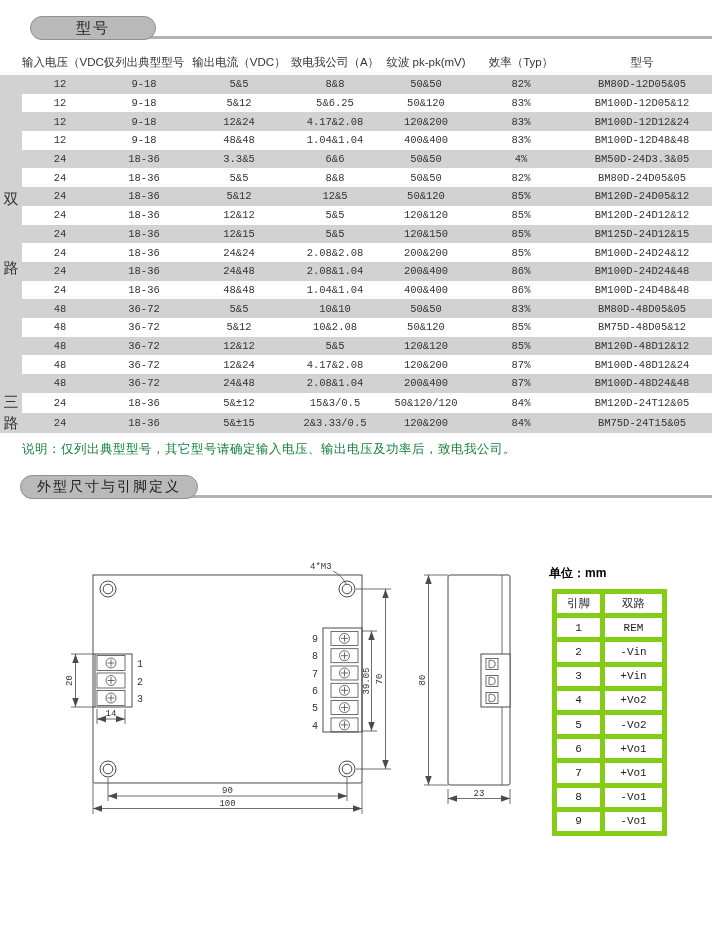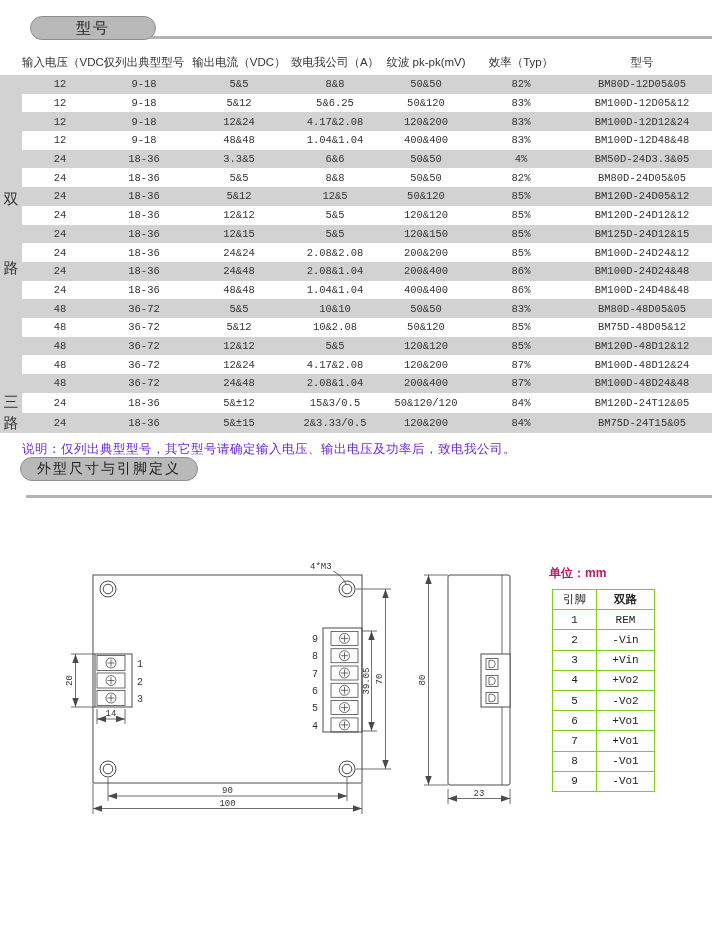--- a/index.html
+++ b/index.html
@@ -9,21 +9,21 @@
     overflow:hidden;
   }
   
   .badge {
     position:absolute; z-index:2;
     background:#b9b9b9; border:1.5px solid #8f8f8f; border-radius:13px;
     color:#222; display:flex; align-items:center; justify-content:center;
     letter-spacing:2px;
   }
   .badge1 { left:30px; top:16px; width:124px; height:22px; font-size:15px; }
-  .badge2 { left:20px; top:457px; width:176px; height:22px; font-size:14px; }
+  .badge2 { left:20px; top:475px; width:176px; height:22px; font-size:14px; }
   .rule { position:absolute; height:2.5px; background:#b3b3b3; z-index:1; }
   .rule1 { left:36px; right:8px; top:36px; }
   .rule2 { left:26px; right:8px; top:495px; }
 
   
   table.models {
     position:absolute; left:0; top:50px; width:712px;
     border-collapse:collapse; table-layout:fixed;
   }
   .models th {
@@ -37,40 +37,40 @@
   }
   .models tr.alt td { background:#d2d2d2; }
   .models td.gutter {
     background:#d2d2d2; vertical-align:middle;
     font-family:"Liberation Sans", sans-serif; font-size:15px; color:#333;
   }
   .gutter .stack { display:flex; flex-direction:column; align-items:center; justify-content:center; height:100%; }
   .gutter.g0 .stack { gap:50px; }
   .gutter.g1 .stack { gap:2px; }
 
-  .note { position:absolute; left:22px; top:441px; font-size:12.5px; color:#6d28d9; letter-spacing:0.5px; }
+  .note { position:absolute; left:22px; top:441px; font-size:12.5px; color:#15803d; letter-spacing:0.5px; }
 
   
   svg.drawing { position:absolute; left:0; top:540px; }
   .ln { fill:none; stroke:#4a4a4a; stroke-width:1; }
   .thin { fill:none; stroke:#4a4a4a; stroke-width:0.8; }
   .dimline { stroke:#4a4a4a; stroke-width:0.8; fill:none; }
   text.dt { font-size:9px; fill:#333; font-family:"Liberation Mono", monospace; }
   text.pl { font-size:10px; fill:#333; font-family:"Liberation Mono", monospace; }
   text.mt { font-size:9px; fill:#333; font-family:"Liberation Mono", monospace; }
 
   
-  .unit-label { position:absolute; left:549px; top:565px; font-size:12px; font-weight:bold; color:#be185d; }
+  .unit-label { position:absolute; left:549px; top:565px; font-size:12px; font-weight:bold; color:#000000; }
   table.pins {
     position:absolute; left:552px; top:589px; border-collapse:collapse;
     text-align:center; color:#222;
   }
-  .pins th, .pins td { border:1px solid #84cc16; height:19.2px; padding:0; }
+  .pins th, .pins td { border:5px solid #84cc16; height:19.2px; padding:0; }
   .pins th { font-weight:normal; font-size:11.5px; width:43px; }
-  .pins th + th { width:57px;font-weight:bold; }
+  .pins th + th { width:57px; }
   .pins td { font-family:"Liberation Mono", monospace; font-size:11px; }
 </style>
 </head>
 <body>
 
 <div>
 
   <div class="badge badge1">
     <span>型号</span>
   </div>

